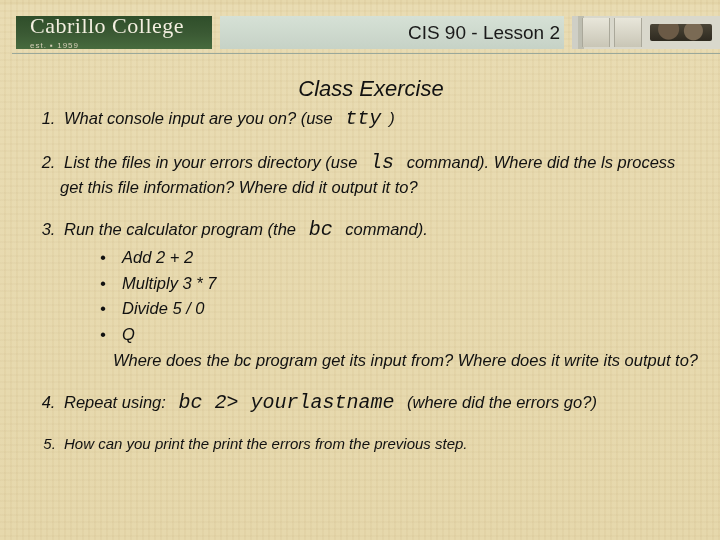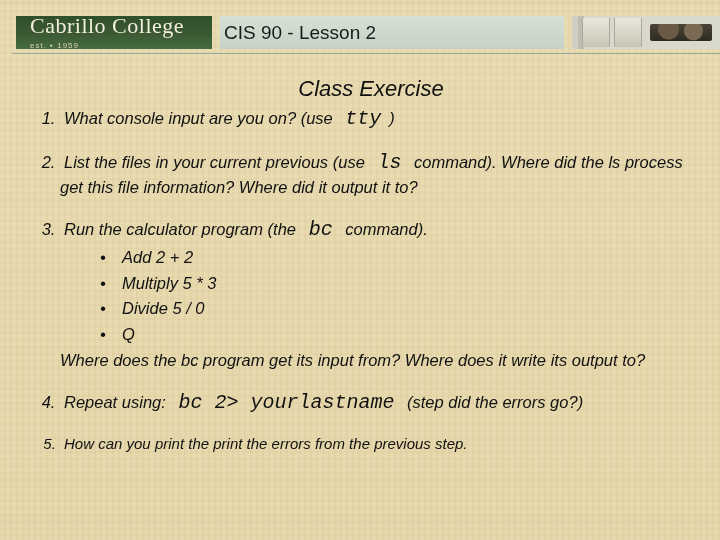--- a/index.html
+++ b/index.html
@@ -30,21 +30,21 @@
     line-height: 1;
     position: relative;
   }
   .logo .line1 { font-size: 22px; letter-spacing: 0.5px; }
   .logo .est { font-size: 8px; font-family: Verdana, sans-serif; letter-spacing: 1px; color: #d6d0b8; margin-top: 1px; }
   .title-strip {
     flex: 1;
     background: linear-gradient(#d6e1d6, #c6d2c6);
     display: flex;
     align-items: center;
-    justify-content: flex-start;
+    justify-content: flex-end;
     font-family: Verdana, sans-serif;
     font-size: 19px;
     color: #1a1a1a;
     position: relative;
   }
   .photo {
     width: 148px;
     background: linear-gradient(90deg, #cfcfc6 0 6px, #bdbdb0 6px 12px, #d9d8cc 12px 100%);
     position: relative;
     overflow: hidden;
@@ -94,21 +94,21 @@
   code, .mono { font-family: "Courier New", monospace; font-size: 20px; }
   ul.sub {
     list-style: none;
     margin: 2px 0 4px 36px;
   }
   ul.sub li::before {
     content: "•";
     display: inline-block;
     width: 22px;
   }
-  .tail { margin-left: 0px; }
+  .tail { margin-left: 0px; text-align: right; }
 </style>
 </head>
 <body>
 
 <div class="header">
   <div class="logo">
     <span class="line1">Cabrillo College</span>
     <span class="est">est. ▪ 1959</span>
   </div>
   <div class="title-strip">
@@ -122,36 +122,36 @@
 <div class="content">
   <div class="ex-title">Class Exercise</div>
 
   <ol class="qs">
 
     <li>
       <span>What console input are you on? (use </span><code>tty</code><span>)</span>
     </li>
 
     <li>
-      <span>List the files in your current previous (use </span><code>ls</code><span> command).   Where did the ls process get this file information?  Where did it output it to?</span>
+      <span>List the files in your errors directory (use </span><code>ls</code><span> command).   Where did the ls process get this file information?  Where did it output it to?</span>
     </li>
 
     <li>
       <span>Run the calculator program (the </span><code>bc</code><span> command).</span>
       <ul class="sub">
         <li>Add 2 + 2</li>
-        <li>Multiply 5 * 3</li>
+        <li>Multiply 3 * 7</li>
         <li>Divide 5 / 0</li>
         <li>Q</li>
       </ul>
       <div class="tail">Where does the bc program get its input from? Where does it write its output to?</div>
     </li>
 
     <li>
-      <span>Repeat using:  </span><code>bc 2&gt; yourlastname</code><span>  (step did the errors go?)</span>
+      <span>Repeat using:  </span><code>bc 2&gt; yourlastname</code><span>  (where did the errors go?)</span>
     </li>
 
     <li class="small">
       <span>How can you print the print the errors from the previous step.</span>
     </li>
 
   </ol>
 </div>
 
 </body></html>

